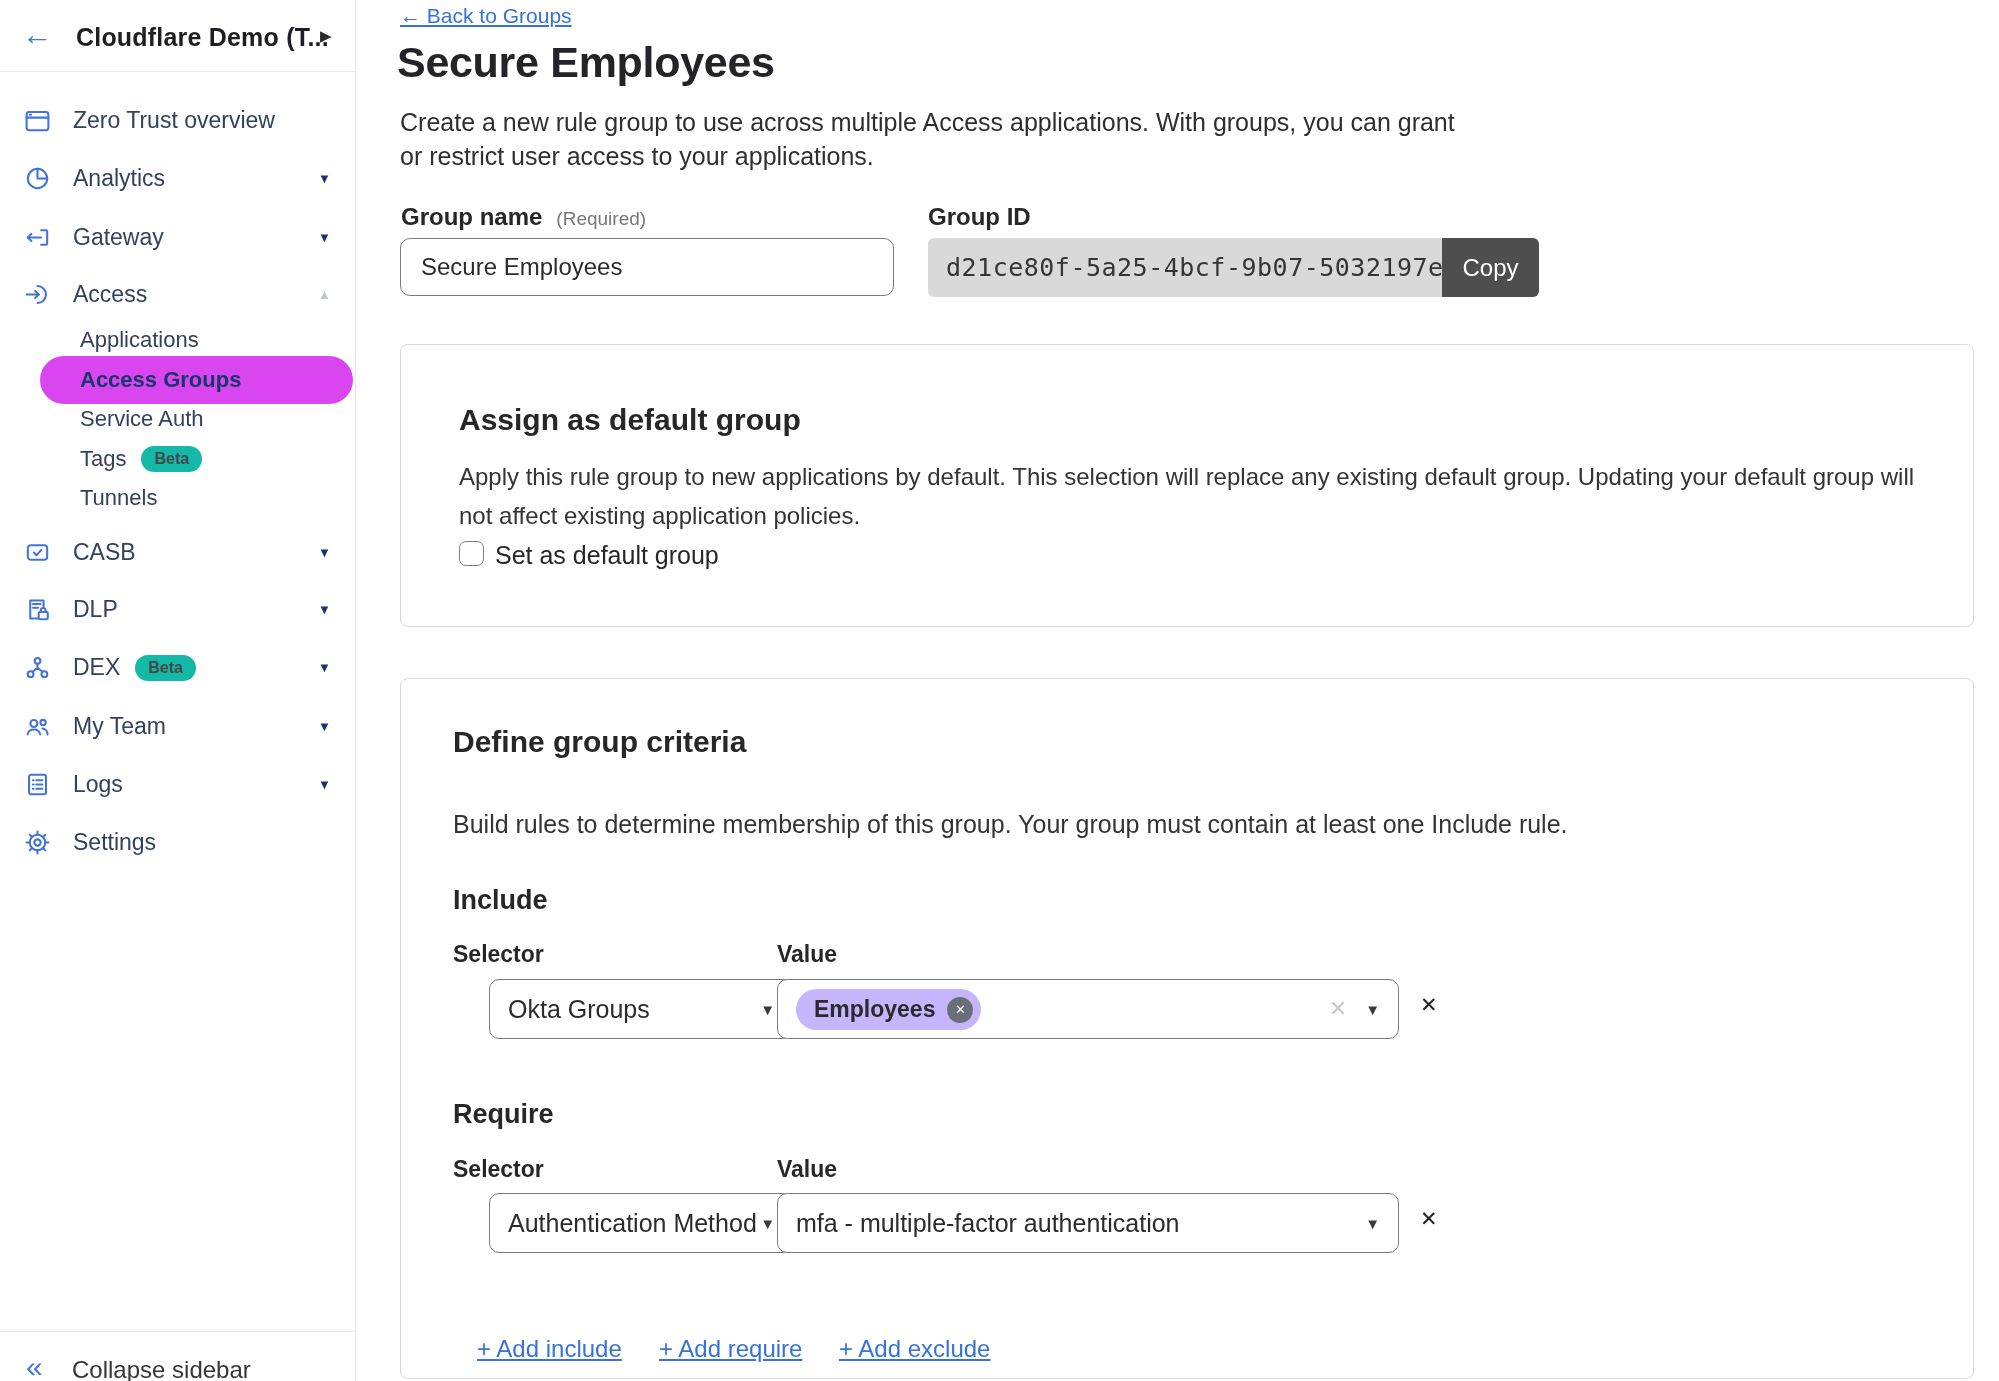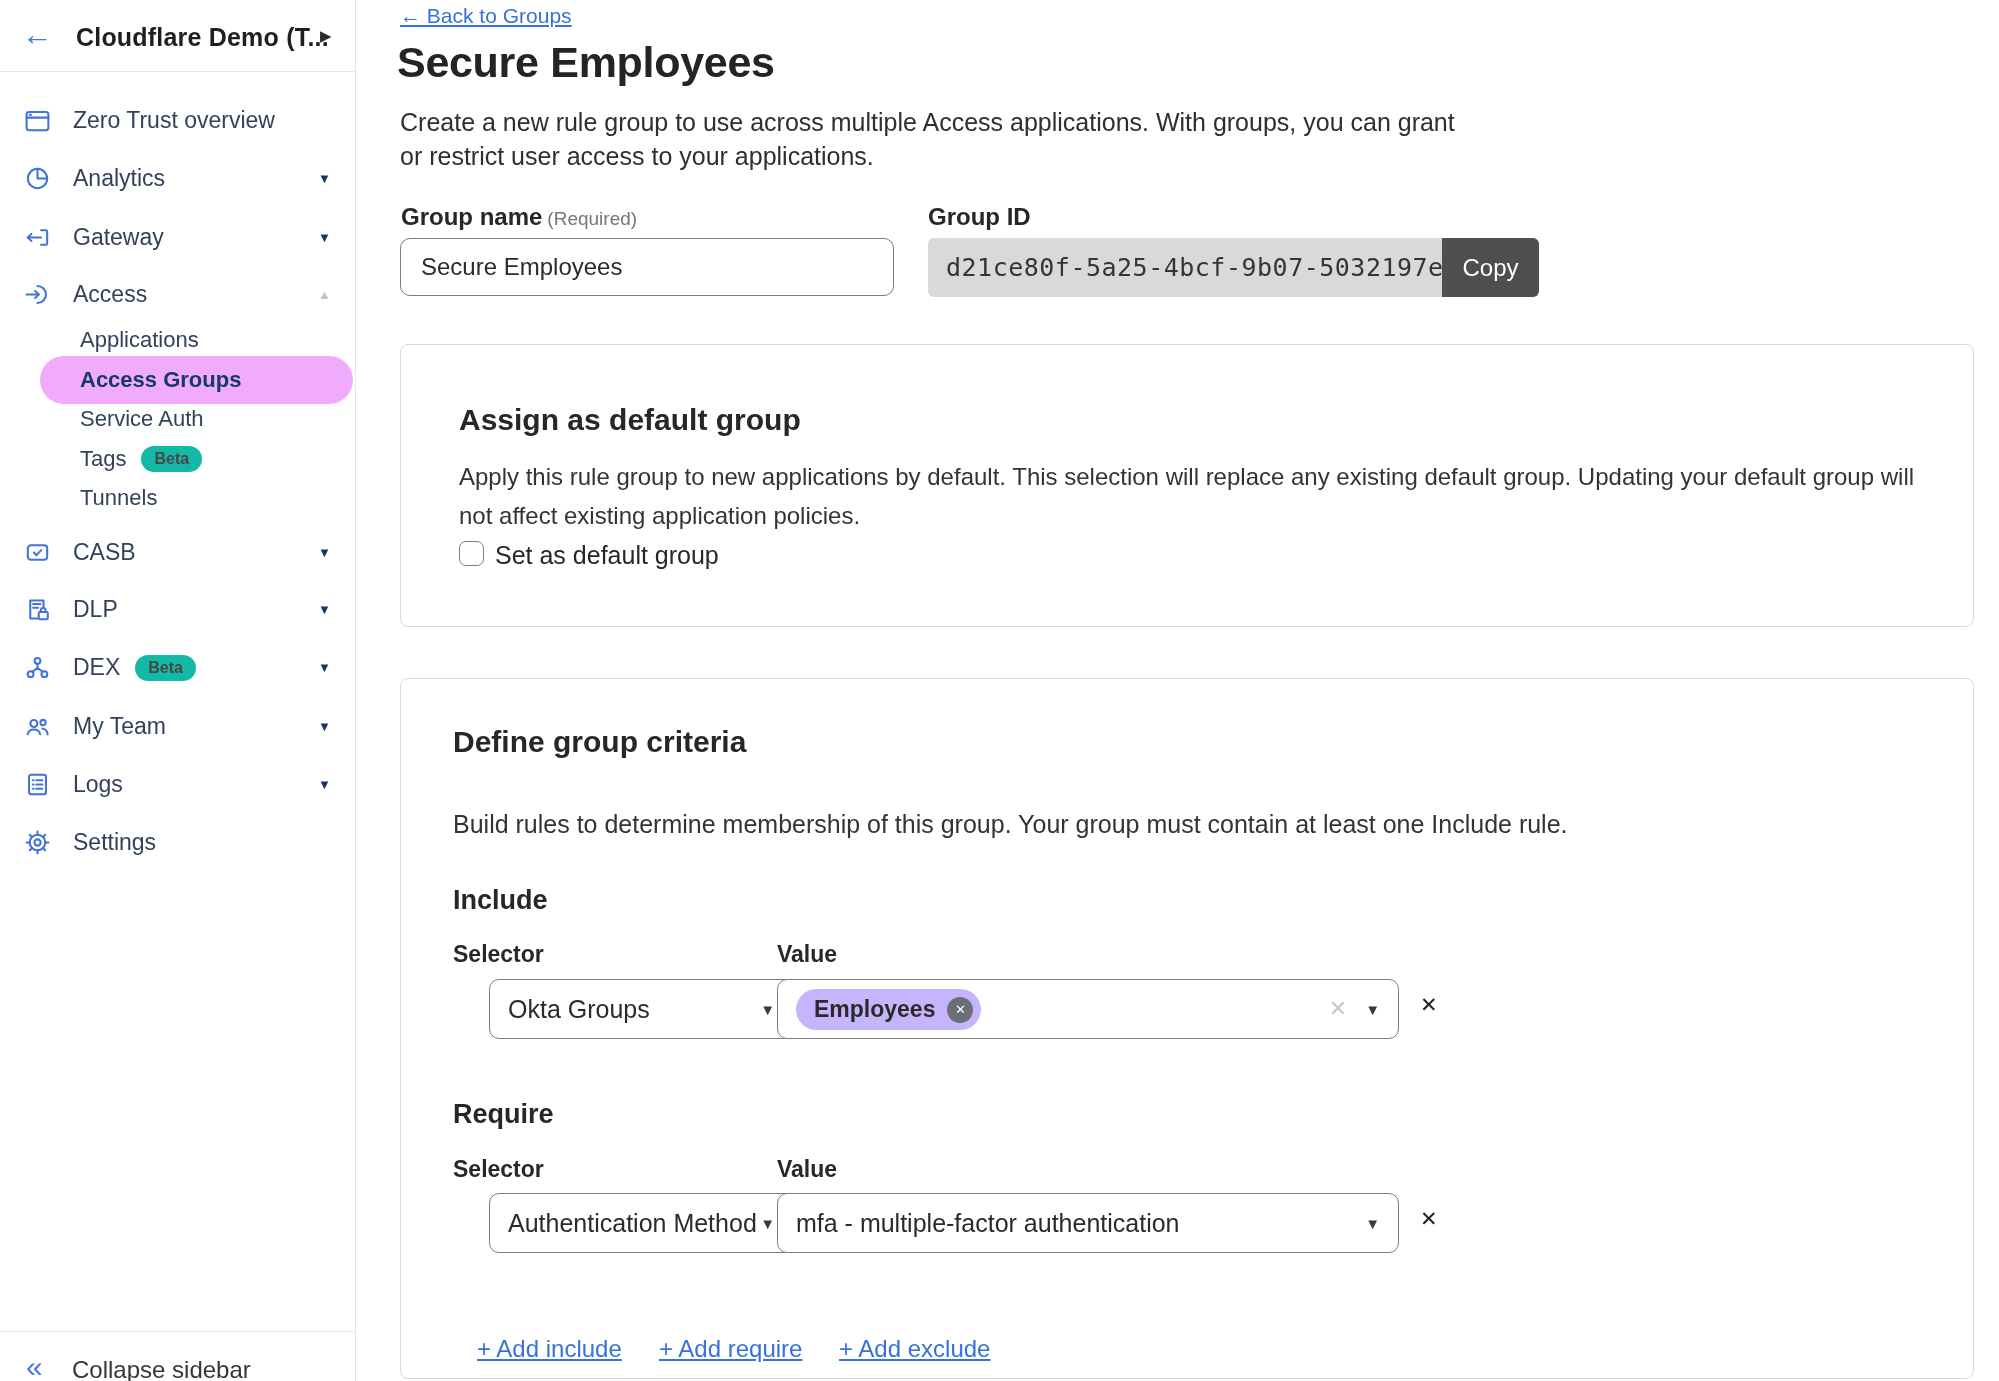--- a/index.html
+++ b/index.html
@@ -13,33 +13,33 @@
   .sb-header { position:absolute; left:0; top:0; width:356px; height:72px; border-bottom:1px solid #e9e9e9; }
   .sb-back { position:absolute; left:22px; top:17px; font-size:31px; color:#4479e1; font-weight:bold; cursor:pointer; }
   .sb-title { position:absolute; left:76px; top:23px; font-size:25px; font-weight:bold; color:#1f1f23; letter-spacing:.2px; }
   .sb-flyout { position:absolute; left:320px; top:27px; font-size:15px; color:#2b2b2b; }
   .nav-row { position:absolute; left:0; width:356px; height:44px; display:flex; align-items:center; cursor:pointer; }
   .nav-icon { position:absolute; left:22px; width:30px; height:30px; display:flex; align-items:center; justify-content:center; }
   .nav-label { position:absolute; left:73px; font-size:23px; color:#33415c; }
   .nav-caret { position:absolute; left:318px; font-size:13px; color:#14346e; }
   .nav-caret.up { color:#bfc5cd; }
   .sub-label { position:absolute; left:80px; font-size:22px; color:#33415c; }
-  .active-pill { position:absolute; left:40px; top:356px; width:313px; height:48px; background:#f0abfc; border-radius:24px; cursor:pointer; }
+  .active-pill { position:absolute; left:40px; top:356px; width:313px; height:48px; background:#d946ef; border-radius:24px; cursor:pointer; }
   .active-pill .sub-label { font-weight:bold; color:#16386b; top:11px; left:40px; }
   .beta-badge { display:inline-block; margin-left:15px; background:#14b8a6; color:#474747; font-size:16px; font-weight:bold; padding:4px 13px; border-radius:14px; vertical-align:2px; }
   .sb-bottom-sep { position:absolute; left:0; top:1331px; width:356px; height:0; border-top:1px solid #e9e9e9; }
   .collapse-row { position:absolute; left:0; top:1344px; width:356px; height:40px; cursor:pointer; }
   .collapse-chevrons { position:absolute; left:26px; top:6px; font-size:30px; color:#4479e1; }
   .collapse-label { position:absolute; left:72px; top:12px; font-size:24px; color:#35353a; }
   
   .back-link { position:absolute; left:400px; top:4px; font-size:21px; color:#3672d9; text-decoration:underline; cursor:pointer; }
   .page-title { position:absolute; left:397px; top:38px; font-size:43px; font-weight:bold; color:#242428; letter-spacing:-.3px; }
   .page-desc { position:absolute; left:400px; font-size:25px; color:#2e2e33; }
   .lbl-bold { font-size:24px; font-weight:bold; color:#27272a; }
-  .lbl-required { font-size:19px; color:#767676; font-weight:normal; margin-left:5px; }
+  .lbl-required { font-size:19px; color:#767676; font-weight:normal; margin-left:14px; }
   .name-label { position:absolute; left:401px; top:203px; }
   .name-input { position:absolute; left:400px; top:238px; width:494px; height:58px; border:1.6px solid #7b7b7b; border-radius:10px; font-family:"Liberation Sans","DejaVu Sans",sans-serif; font-size:24px; color:#2b2b2b; padding:0 20px; background:#fff; outline:none; }
   .id-label { position:absolute; left:928px; top:203px; }
   .id-box { position:absolute; left:928px; top:238px; width:514px; height:59px; background:#d9d9d9; border-radius:6px 0 0 6px; display:flex; align-items:center; padding:0 18px; font-family:"DejaVu Sans Mono","Liberation Mono",monospace; font-size:25px; color:#353535; letter-spacing:.5px; white-space:nowrap; }
   .copy-btn { position:absolute; left:1442px; top:238px; width:97px; height:59px; background:#4e4e4e; color:#fff; font-size:24px; border:none; border-radius:0 6px 6px 0; display:flex; align-items:center; justify-content:center; cursor:pointer; font-family:inherit; }
   .card { position:absolute; left:400px; width:1574px; background:#fff; border:1px solid #d9d9d9; border-radius:8px; }
   .card1 { top:344px; height:283px; }
   .card2 { top:678px; height:701px; }
   .card-title { position:absolute; font-size:30px; font-weight:bold; color:#27272a;text-align:right; }
   .card-body { position:absolute; font-size:24px; color:#333338; line-height:39px; }

